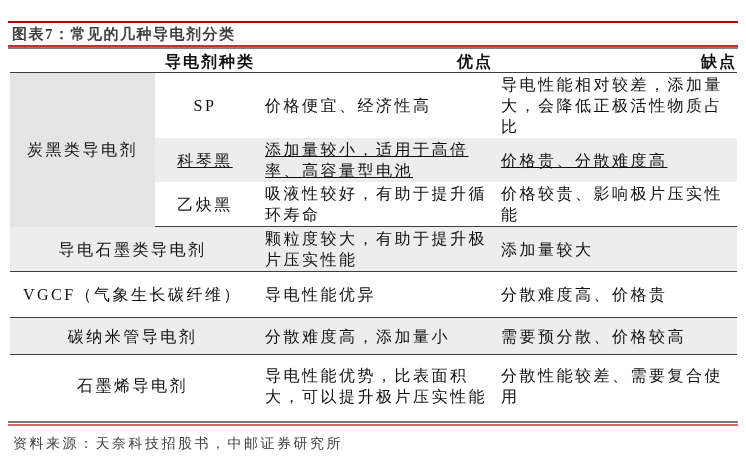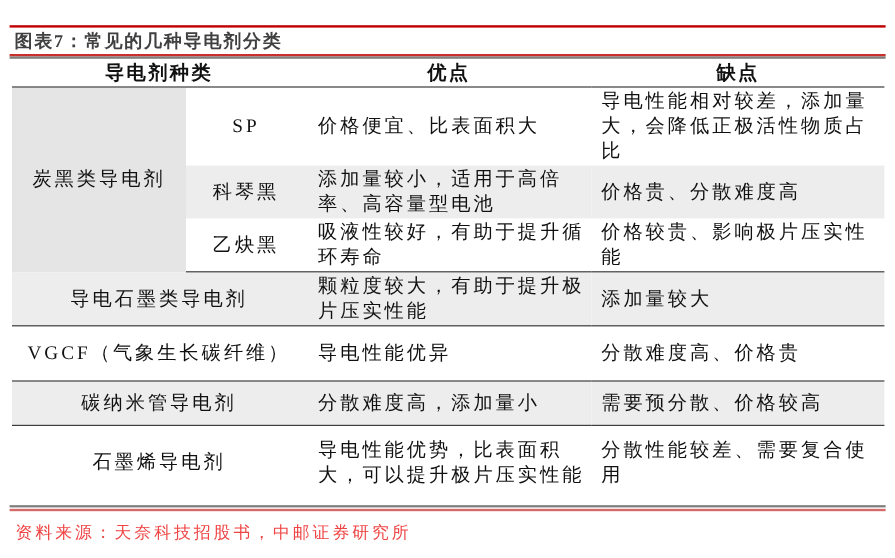--- a/index.html
+++ b/index.html
@@ -26,45 +26,45 @@
     position:absolute; left:10px; top:50px; width:727px;
     border-collapse:collapse; table-layout:fixed;
     font-size:16px; color:#111; letter-spacing:2.5px; line-height:21px;
   }
   col.c-cat { width:145px; }
   col.c-sub { width:100px; }
   col.c-pro { width:238px; }
   col.c-con { width:244px; }
 
   tr.hdr th {
-    font-size:16px; font-weight:bold; text-align:center; vertical-align:middle;
+    font-size:16px; font-weight:bold; text-align:right; vertical-align:middle;
     height:22px; padding:0; letter-spacing:2px;
     border-bottom:1px solid #3d3d3d;
   }
   td { vertical-align:middle; padding:1px 0; }
   td.cat { text-align:center; background:#e5e5e5; }
   td.catspan { text-align:center; }
   td.sub { text-align:center; }
   td.pros { text-align:left; padding-left:10px; padding-right:4px; }
   td.cons { text-align:left; padding-left:8px;  padding-right:2px; }
 
   tr.shade td { background:#ededed; }
   tr.bline td { border-bottom:1px solid #3d3d3d; }
 
   tr.h65 { height:65px; }
-  tr.h51 { height:37px; }
+  tr.h51 { height:37px;text-decoration:underline; }
   tr.h42 { height:42px; }
   tr.h43 { height:43px; }
   tr.h46 { height:46px; }
   tr.h37 { height:37px; }
   tr.h62 { height:62px; }
 
   .source {
     position:absolute; left:13px; top:435px;
-    font-size:14px; color:#ef4444; letter-spacing:2.5px; white-space:nowrap;
+    font-size:14px; color:#404040; letter-spacing:2.5px; white-space:nowrap;
   }
 </style>
 </head>
 <body>
 
 <div class="page">
 
   <div class="top-rule"></div>
 
   <div class="fig-title">图表7：常见的几种导电剂分类</div>
@@ -85,21 +85,21 @@
       <tr class="hdr">
         <th colspan="2">导电剂种类</th>
         <th>优点</th>
         <th>缺点</th>
       </tr>
     </thead>
     <tbody>
       <tr class="h65">
         <td rowspan="3" class="cat">炭黑类导电剂</td>
         <td class="sub">SP</td>
-        <td class="pros">价格便宜、比表面积大</td>
+        <td class="pros">价格便宜、经济性高</td>
         <td class="cons">导电性能相对较差，添加量大，会降低正极活性物质占比</td>
       </tr>
       <tr class="h51 shade">
         <td class="sub">科琴黑</td>
         <td class="pros">添加量较小，适用于高倍率、高容量型电池</td>
         <td class="cons">价格贵、分散难度高</td>
       </tr>
       <tr class="h42 bline">
         <td class="sub">乙炔黑</td>
         <td class="pros">吸液性较好，有助于提升循环寿命</td>

